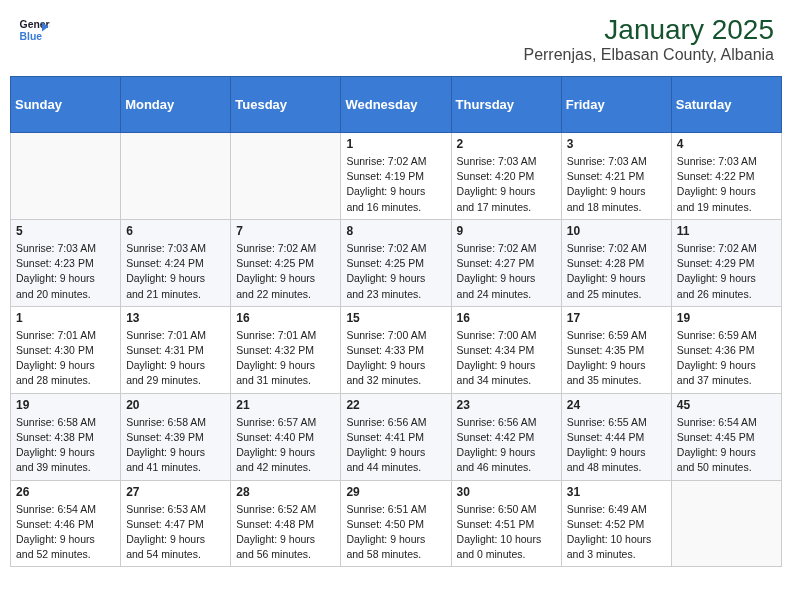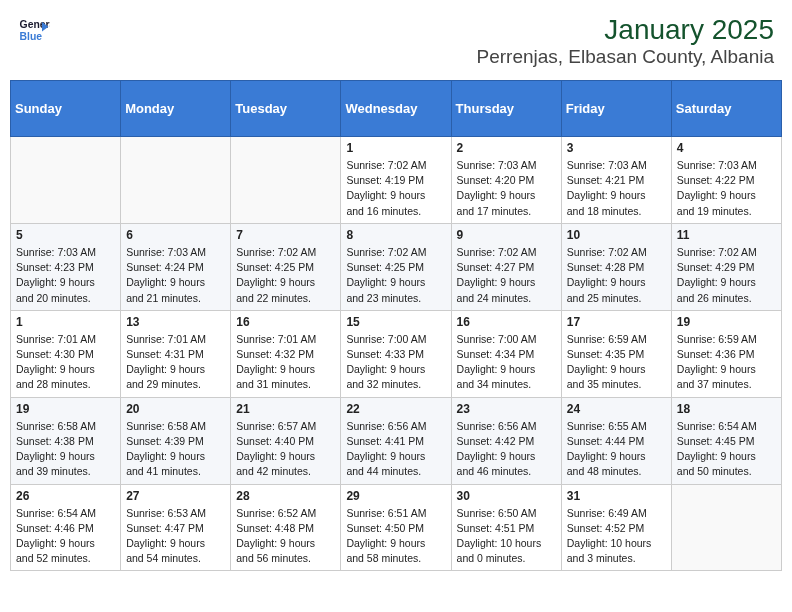--- a/index.html
+++ b/index.html
@@ -28,21 +28,21 @@
     }
     .title-block {
       text-align: right;
     }
     .month-title {
       font-size: 28px;
       font-weight: normal;
       color: #14532d;
     }
     .subtitle {
-      font-size: 19px;
+      font-size: 16px;
       color: #444;
     }
     .calendar {
       width: 100%;
       border-collapse: collapse;
       border: 1px solid #ccc;
     }
     .calendar th {
       background-color: #3a7bd5;
       color: #fff;
@@ -210,21 +210,21 @@
         </td>
         <td>
           <span class="day-number">23</span>
           <div class="day-info">Sunrise: 6:56 AM<br>Sunset: 4:42 PM<br>Daylight: 9 hours and 46 minutes.</div>
         </td>
         <td>
           <span class="day-number">24</span>
           <div class="day-info">Sunrise: 6:55 AM<br>Sunset: 4:44 PM<br>Daylight: 9 hours and 48 minutes.</div>
         </td>
         <td>
-          <span class="day-number">18</span>
+          <span class="day-number">45</span>
           <div class="day-info">Sunrise: 6:54 AM<br>Sunset: 4:45 PM<br>Daylight: 9 hours and 50 minutes.</div>
         </td>
       </tr>
       <tr>
         <td>
           <span class="day-number">26</span>
           <div class="day-info">Sunrise: 6:54 AM<br>Sunset: 4:46 PM<br>Daylight: 9 hours and 52 minutes.</div>
         </td>
         <td>
           <span class="day-number">27</span>

